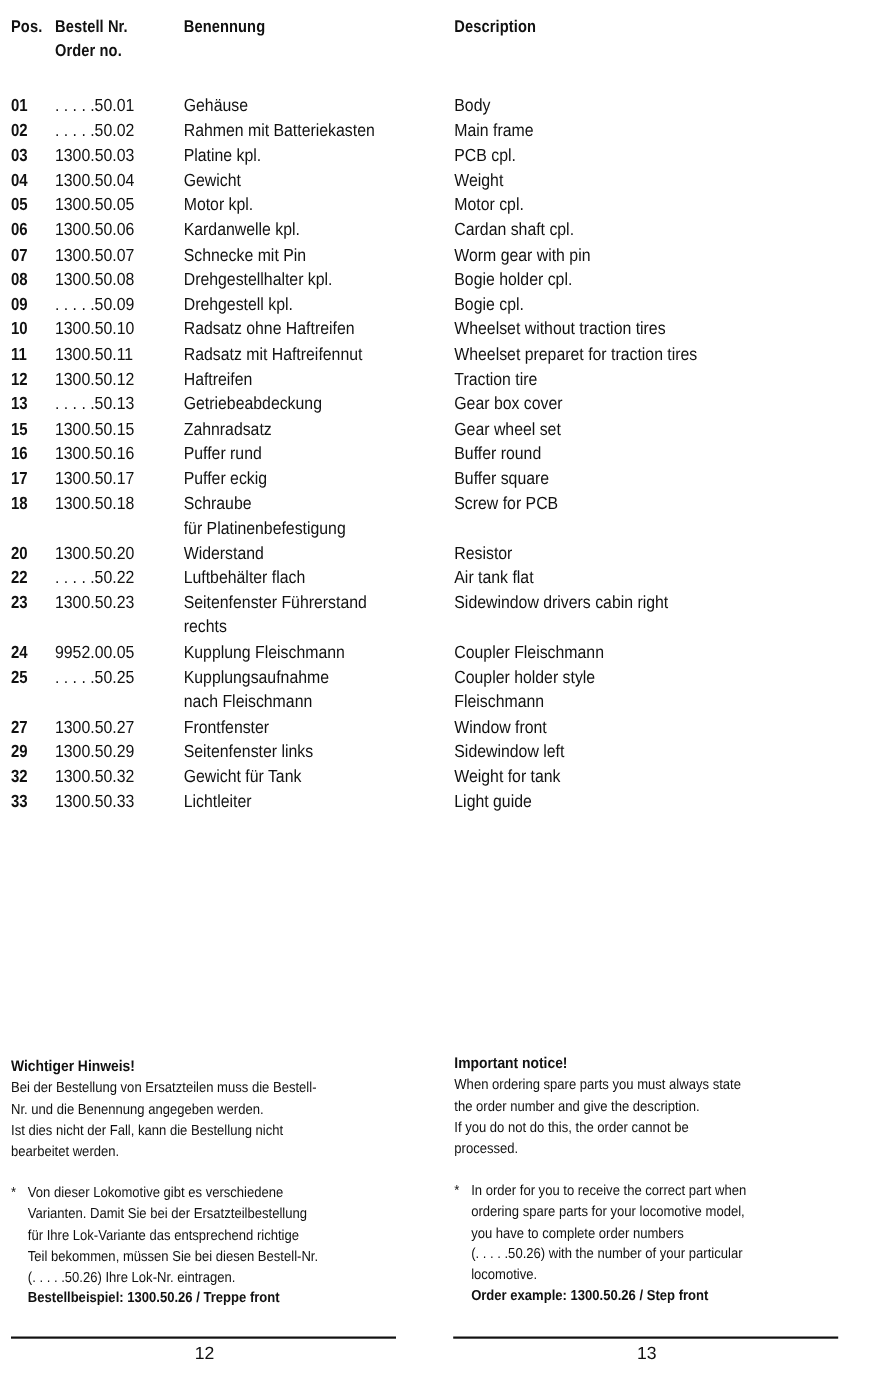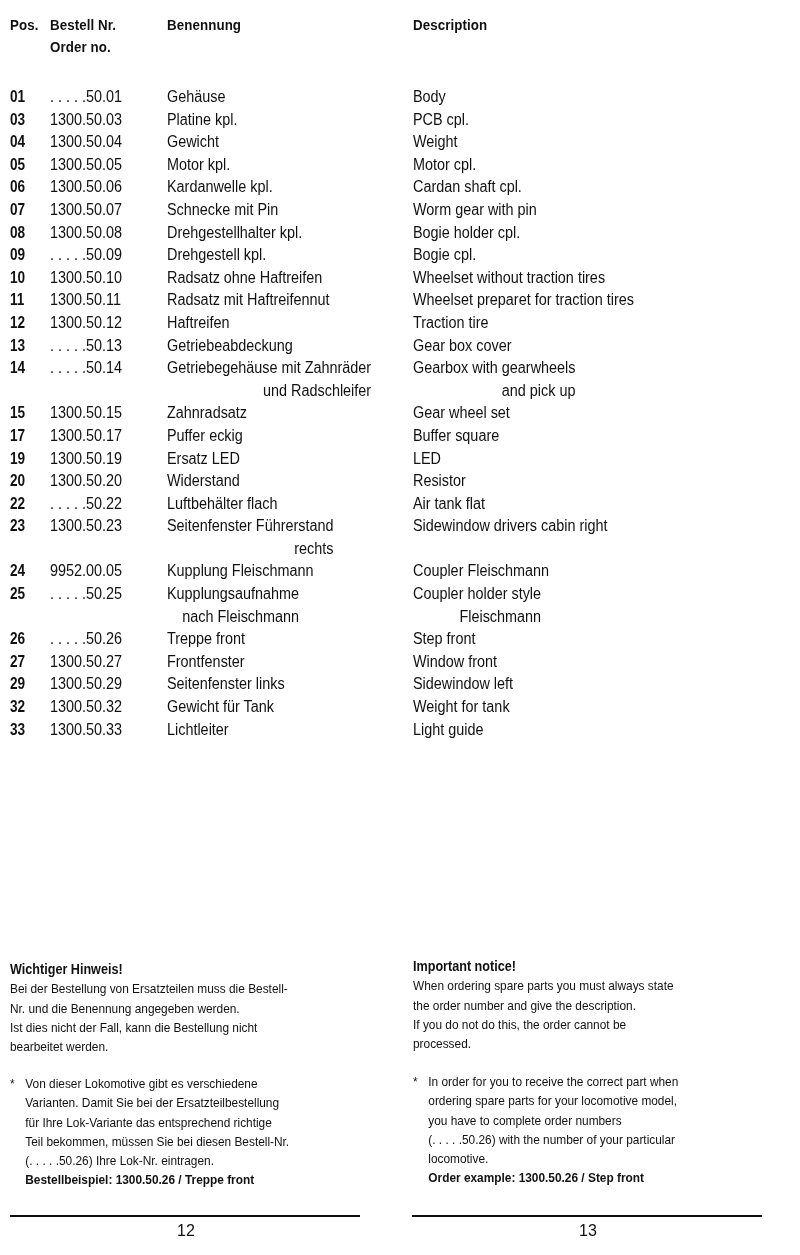--- a/index.html
+++ b/index.html
@@ -5,21 +5,21 @@
   html, body { margin:0; padding:0; background:#ffffff; }
   body { width:800px; height:1255px; position:relative; overflow:hidden;
          font-family:"Liberation Sans", sans-serif; color:#111; }
   .hdr { position:absolute; top:14px; font-family:"Liberation Sans", sans-serif;
          font-weight:bold; font-size:15.5px; line-height:22px; transform:scaleX(0.86); transform-origin:left top; letter-spacing:0.1px; }
   #h-pos { left:10px; }
   #h-order { left:50px; }
   #h-ben { left:167px; }
   #h-desc { left:413px; }
   .table { position:absolute; left:0; top:86px; width:800px; }
-  .row { position:relative; height:22.6px; font-size:16px; line-height:22.6px;text-align:right; }
+  .row { position:relative; height:22.6px; font-size:16px; line-height:22.6px; }
   .row.tall { height:45.2px; }
   .cell { position:absolute; top:0; white-space:nowrap; transform:scaleX(0.9); transform-origin:left top; }
   .c-pos { left:10px; font-weight:bold; transform:scaleX(0.85); }
   .c-order { left:50px; }
   .c-ben { left:167px; }
   .c-desc { left:413px; }
   .line2 { display:block; }
   .notice { position:absolute; font-size:13.2px; line-height:19.3px; transform:scaleX(0.9); transform-origin:left top; width:420px; }
   .notice .title { font-weight:bold; font-size:14px; }
   #notice-de { left:10px; top:960px; }
@@ -53,20 +53,30 @@
       <div class="cell c-pos">01</div>
       <div class="cell c-order">. . . . .50.01</div>
       <div class="cell c-ben">
         <span class="line2">Gehäuse</span>
       </div>
       <div class="cell c-desc">
         <span class="line2">Body</span>
       </div>
     </div>
     <div class="row">
+      <div class="cell c-pos">02</div>
+      <div class="cell c-order">. . . . .50.02</div>
+      <div class="cell c-ben">
+        <span class="line2">Rahmen mit Batteriekasten</span>
+      </div>
+      <div class="cell c-desc">
+        <span class="line2">Main frame</span>
+      </div>
+    </div>
+    <div class="row">
       <div class="cell c-pos">03</div>
       <div class="cell c-order">1300.50.03</div>
       <div class="cell c-ben">
         <span class="line2">Platine kpl.</span>
       </div>
       <div class="cell c-desc">
         <span class="line2">PCB cpl.</span>
       </div>
     </div>
     <div class="row">
@@ -162,60 +172,59 @@
     <div class="row">
       <div class="cell c-pos">13</div>
       <div class="cell c-order">. . . . .50.13</div>
       <div class="cell c-ben">
         <span class="line2">Getriebeabdeckung</span>
       </div>
       <div class="cell c-desc">
         <span class="line2">Gear box cover</span>
       </div>
     </div>
-    <div class="row tall">
-      <div class="cell c-pos">14</div>
-      <div class="cell c-order">. . . . .50.14</div>
-      <div class="cell c-ben">
-        <span class="line2">Getriebegehäuse mit Zahnräder</span>
-        <span class="line2">und Radschleifer</span>
-      </div>
-      <div class="cell c-desc">
-        <span class="line2">Gearbox with gearwheels</span>
-        <span class="line2">and pick up</span>
-      </div>
-    </div>
     <div class="row">
       <div class="cell c-pos">15</div>
       <div class="cell c-order">1300.50.15</div>
       <div class="cell c-ben">
         <span class="line2">Zahnradsatz</span>
       </div>
       <div class="cell c-desc">
         <span class="line2">Gear wheel set</span>
       </div>
     </div>
     <div class="row">
+      <div class="cell c-pos">16</div>
+      <div class="cell c-order">1300.50.16</div>
+      <div class="cell c-ben">
+        <span class="line2">Puffer rund</span>
+      </div>
+      <div class="cell c-desc">
+        <span class="line2">Buffer round</span>
+      </div>
+    </div>
+    <div class="row">
       <div class="cell c-pos">17</div>
       <div class="cell c-order">1300.50.17</div>
       <div class="cell c-ben">
         <span class="line2">Puffer eckig</span>
       </div>
       <div class="cell c-desc">
         <span class="line2">Buffer square</span>
       </div>
     </div>
-    <div class="row">
-      <div class="cell c-pos">19</div>
-      <div class="cell c-order">1300.50.19</div>
-      <div class="cell c-ben">
-        <span class="line2">Ersatz LED</span>
-      </div>
-      <div class="cell c-desc">
-        <span class="line2">LED</span>
+    <div class="row tall">
+      <div class="cell c-pos">18</div>
+      <div class="cell c-order">1300.50.18</div>
+      <div class="cell c-ben">
+        <span class="line2">Schraube</span>
+        <span class="line2">für Platinenbefestigung</span>
+      </div>
+      <div class="cell c-desc">
+        <span class="line2">Screw for PCB</span>
       </div>
     </div>
     <div class="row">
       <div class="cell c-pos">20</div>
       <div class="cell c-order">1300.50.20</div>
       <div class="cell c-ben">
         <span class="line2">Widerstand</span>
       </div>
       <div class="cell c-desc">
         <span class="line2">Resistor</span>
@@ -255,30 +264,20 @@
     <div class="row tall">
       <div class="cell c-pos">25</div>
       <div class="cell c-order">. . . . .50.25</div>
       <div class="cell c-ben">
         <span class="line2">Kupplungsaufnahme</span>
         <span class="line2">nach Fleischmann</span>
       </div>
       <div class="cell c-desc">
         <span class="line2">Coupler holder style</span>
         <span class="line2">Fleischmann</span>
-      </div>
-    </div>
-    <div class="row">
-      <div class="cell c-pos">26</div>
-      <div class="cell c-order">. . . . .50.26</div>
-      <div class="cell c-ben">
-        <span class="line2">Treppe front</span>
-      </div>
-      <div class="cell c-desc">
-        <span class="line2">Step front</span>
       </div>
     </div>
     <div class="row">
       <div class="cell c-pos">27</div>
       <div class="cell c-order">1300.50.27</div>
       <div class="cell c-ben">
         <span class="line2">Frontfenster</span>
       </div>
       <div class="cell c-desc">
         <span class="line2">Window front</span>

